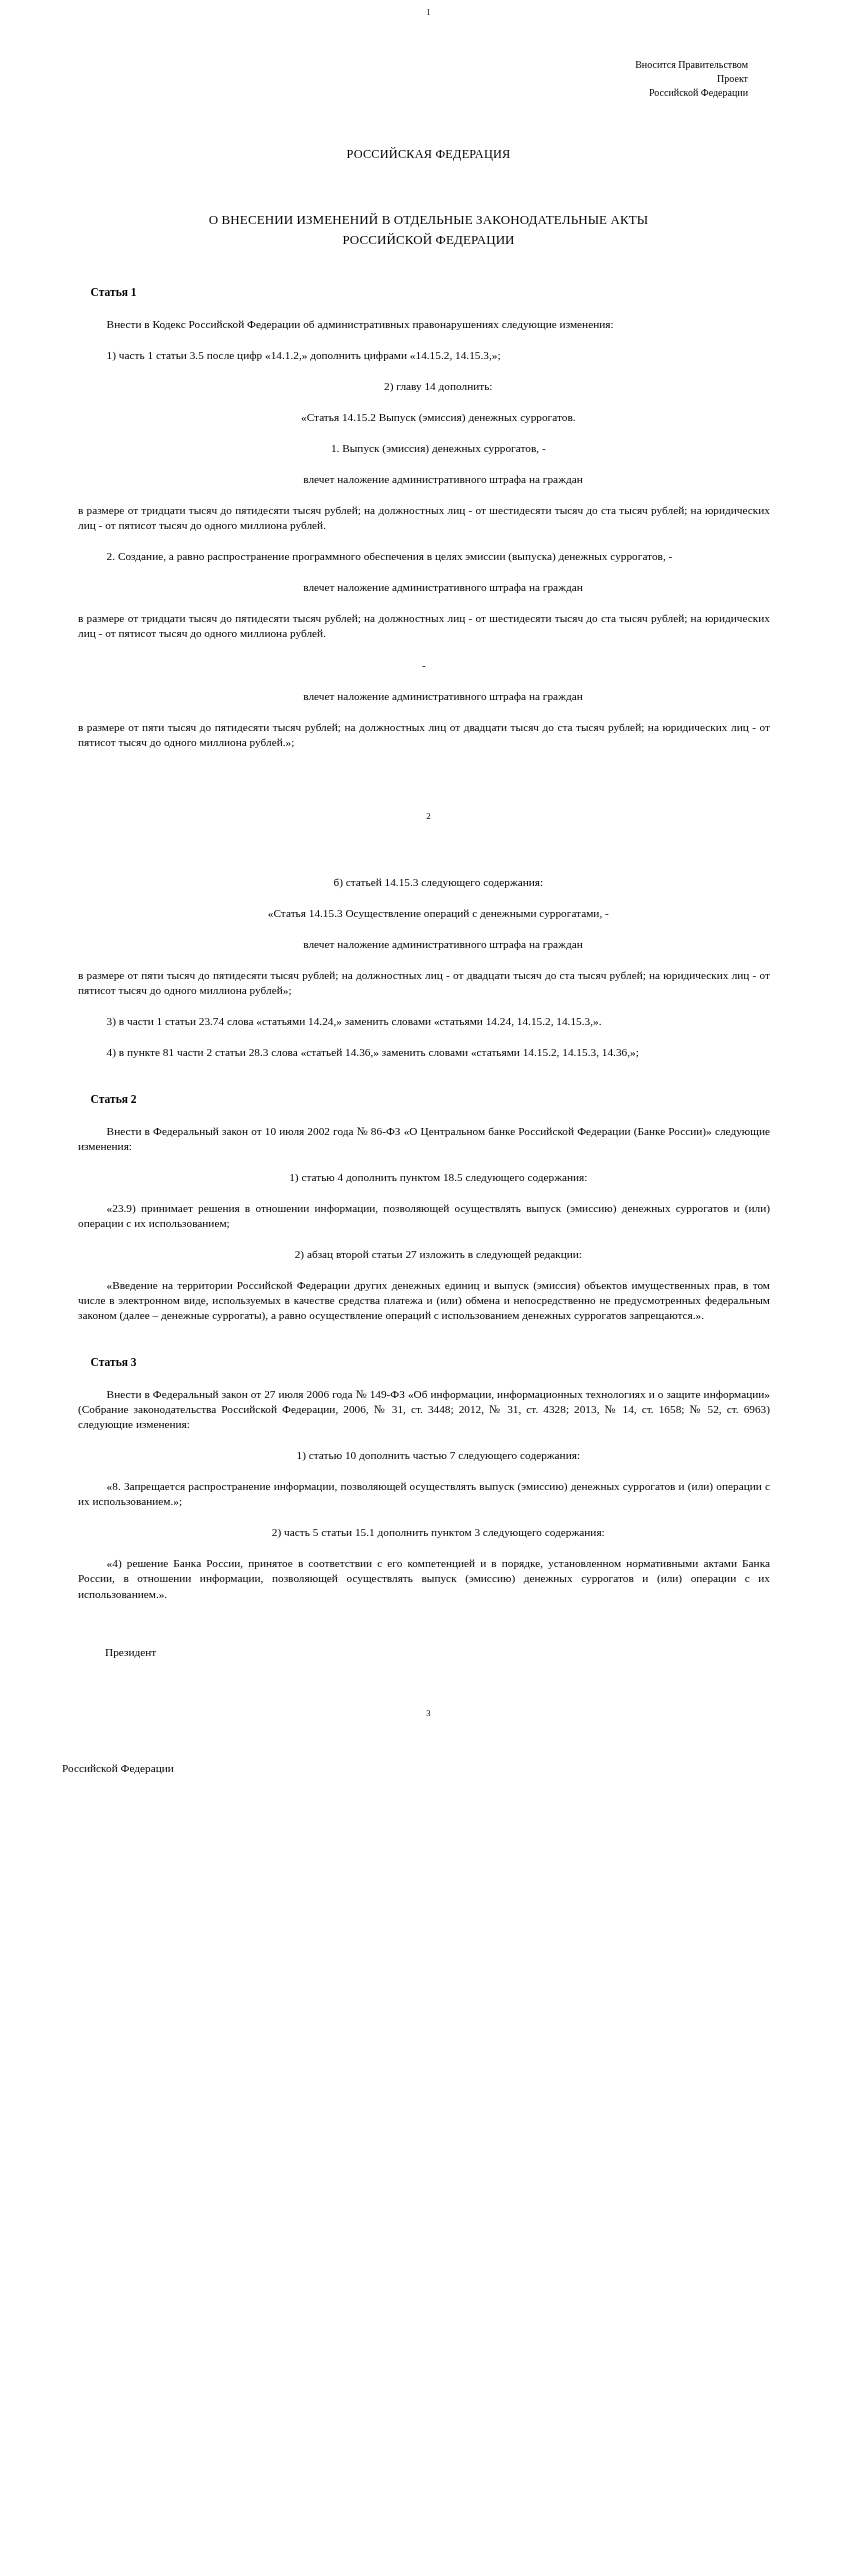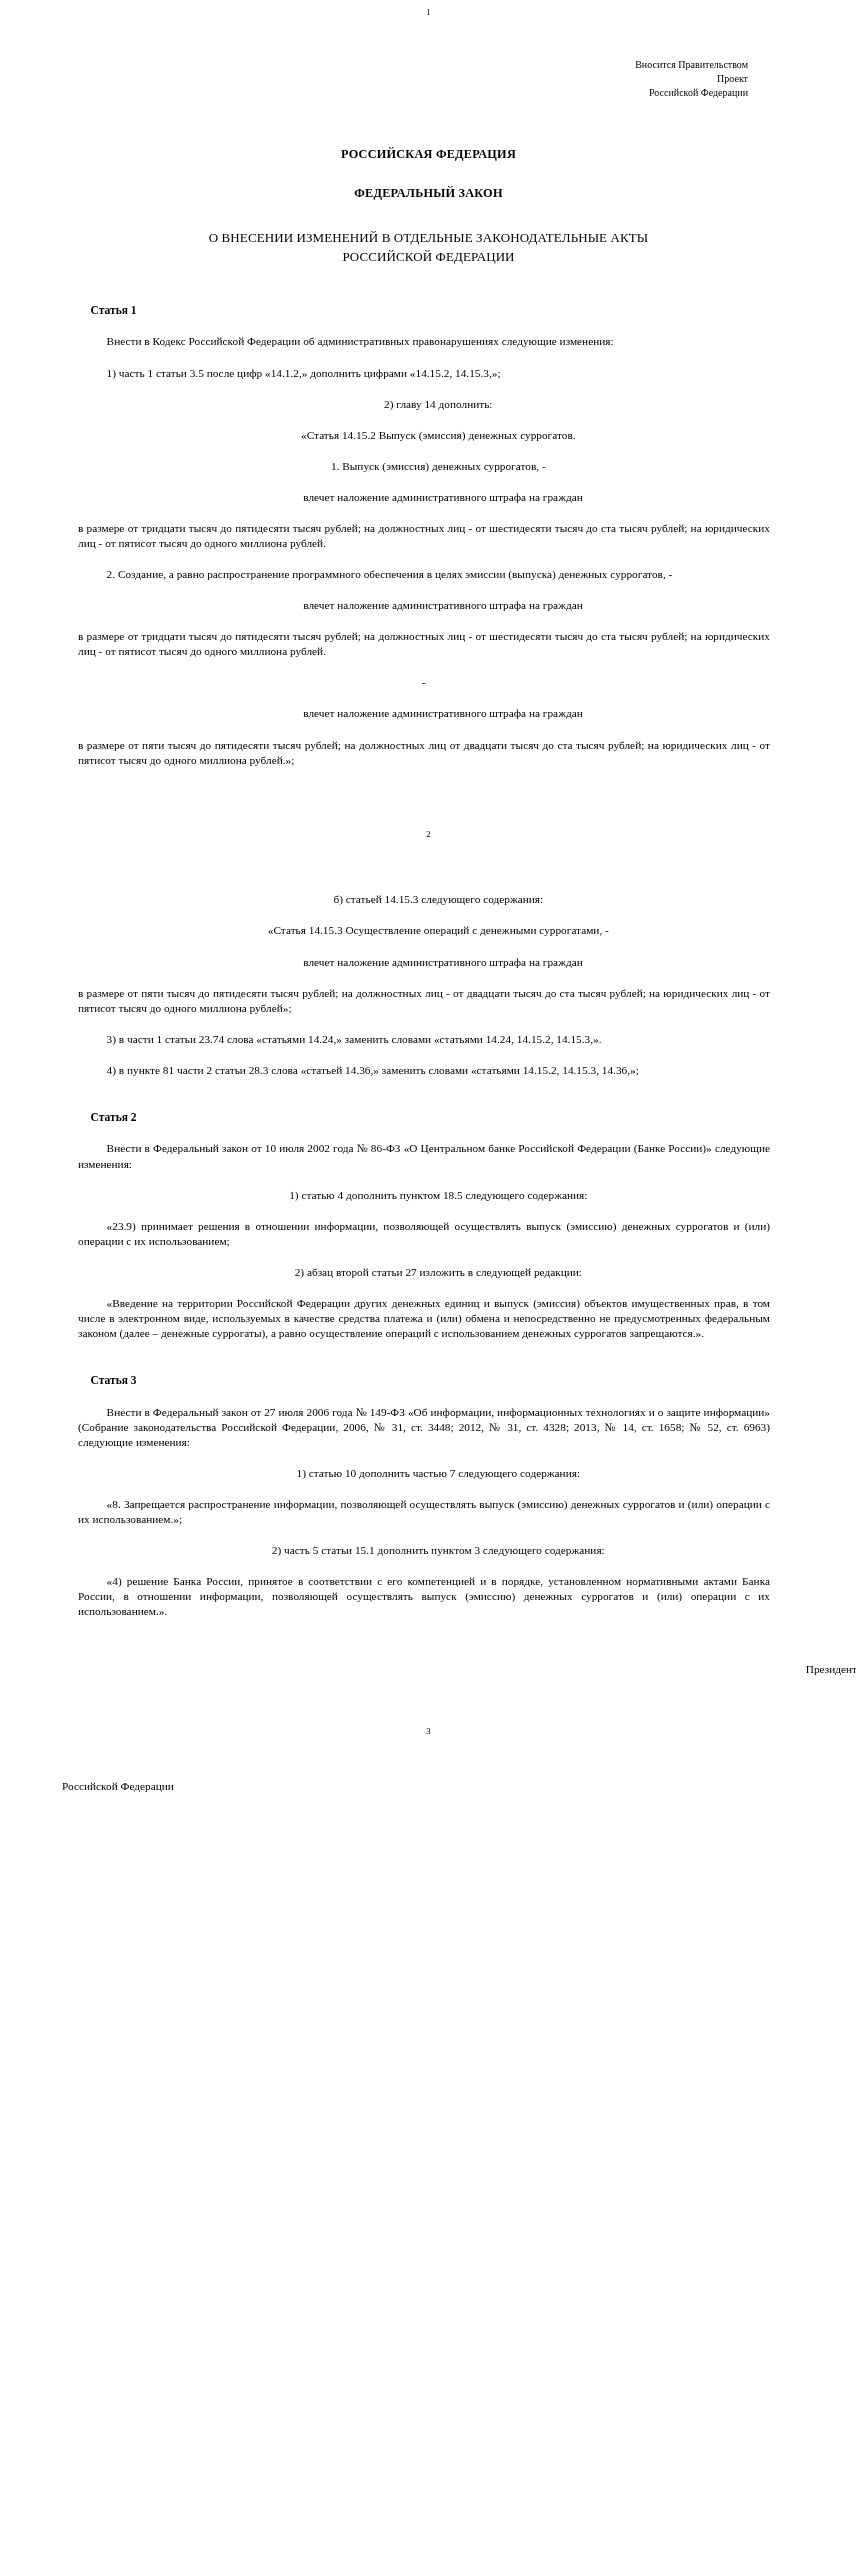--- a/index.html
+++ b/index.html
@@ -31,21 +31,21 @@
     line-height: 1.42;
     padding-right: 109px;
   }
   .header-block div { white-space: nowrap; }
 
   .title-block { text-align: center; }
   .title-line {
     font-size: 12.3px;
     letter-spacing: 0.2px;
     line-height: 1.45;
-    font-weight: bold;
+    font-weight: normal;
   }
   .title-main {
     font-size: 13px;
     line-height: 1.5;
     letter-spacing: 0.1px;
   }
 
   .body-col {
     padding-left: 62px;
     padding-right: 71px;
@@ -67,21 +67,20 @@
     text-indent: 28.6px;
     line-height: 1.35;
   }
   .sp-sm { height: 8px; }
   .sp-md { height: 16px; }
   .sp-lg { height: 27px; }
   .sign {
     padding-left: 105px;
     font-size: 11.3px;
     line-height: 1.4;
-    text-align: right;
   }
   .sign-tail {
     padding-left: 62px;
     font-size: 11.3px;
     line-height: 1.4;
   }
 </style>
 </head>
 <body>
 
@@ -96,21 +95,20 @@
     <div>Вносится Правительством</div>
     <div>Проект</div>
     <div>Российской Федерации</div>
   </div>
 
   <div style="height:46px"></div>
 
   <div class="title-block">
     <div class="title-line">РОССИЙСКАЯ ФЕДЕРАЦИЯ</div>
     <div style="height:20.6px"></div>
-    <div class="title-line">ФЕДЕРАЛЬНЫЙ ЗАКОН</div>
     <div style="height:25.4px"></div>
     <div class="title-main">О ВНЕСЕНИИ ИЗМЕНЕНИЙ В ОТДЕЛЬНЫЕ ЗАКОНОДАТЕЛЬНЫЕ АКТЫ</div>
     <div class="title-main">РОССИЙСКОЙ ФЕДЕРАЦИИ</div>
   </div>
 
   <div style="height:36px"></div>
 
   <div class="body-col">
     <p class="art">Статья 1</p>
     <p class="t ind">Внести в Кодекс Российской Федерации об административных правонарушениях следующие изменения:</p>

